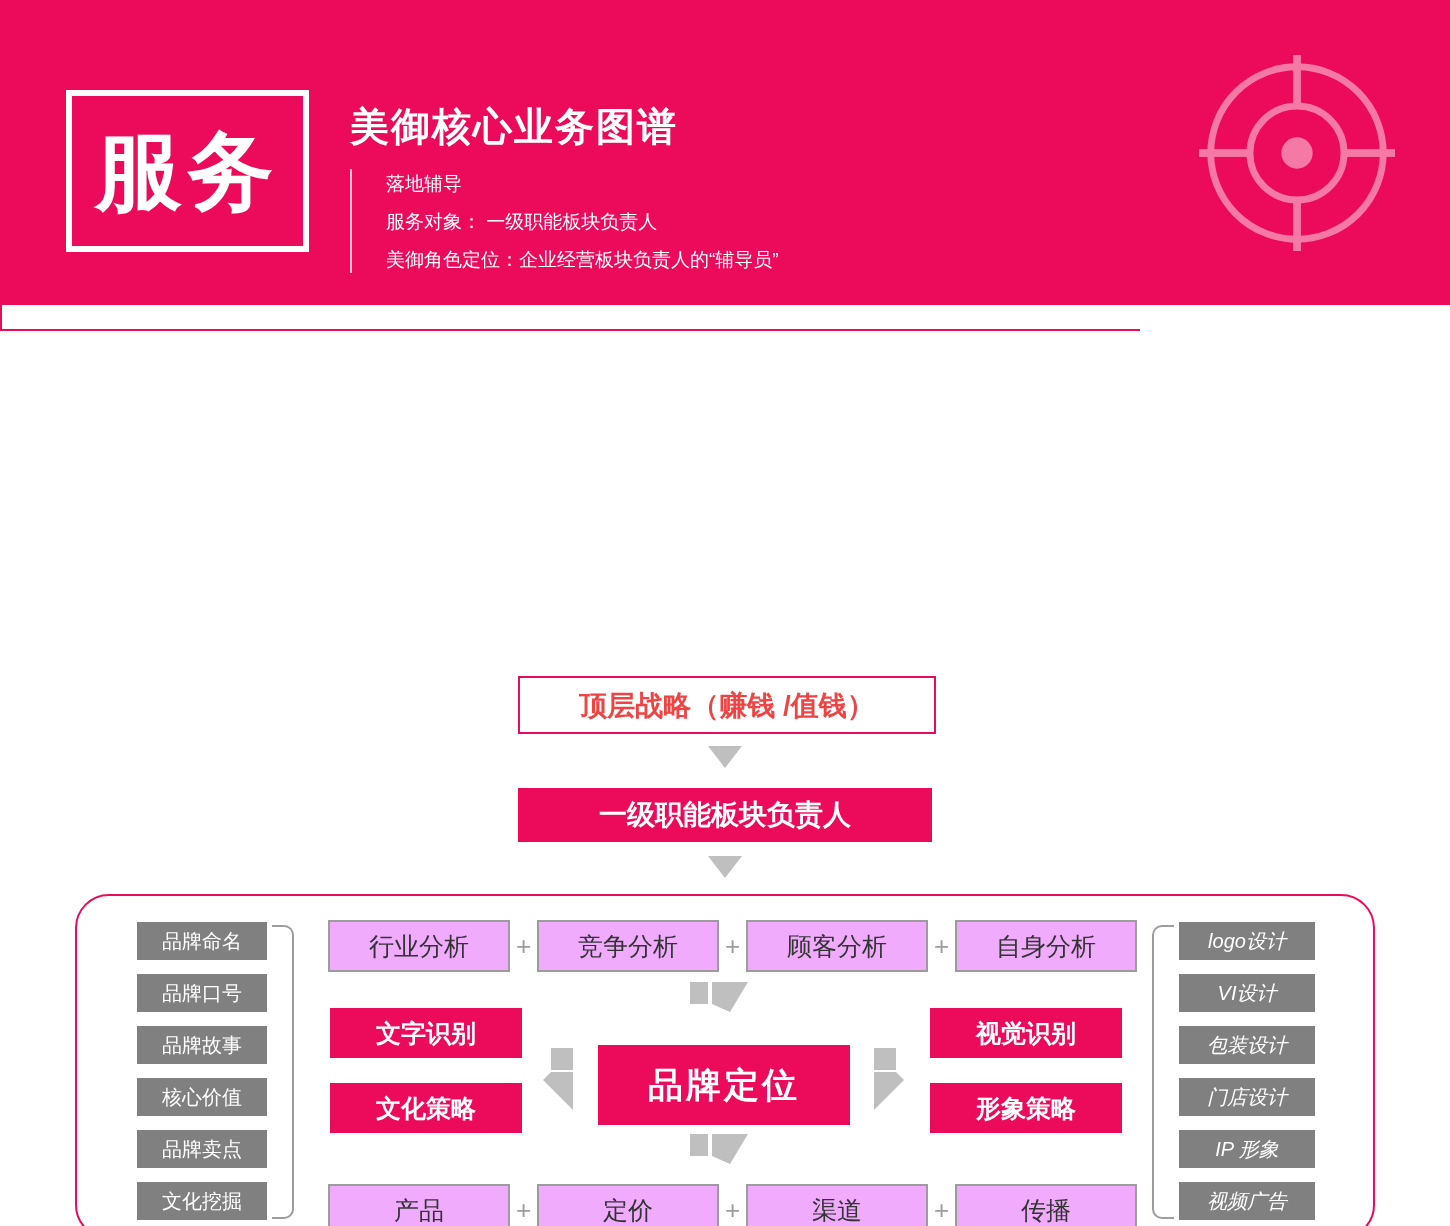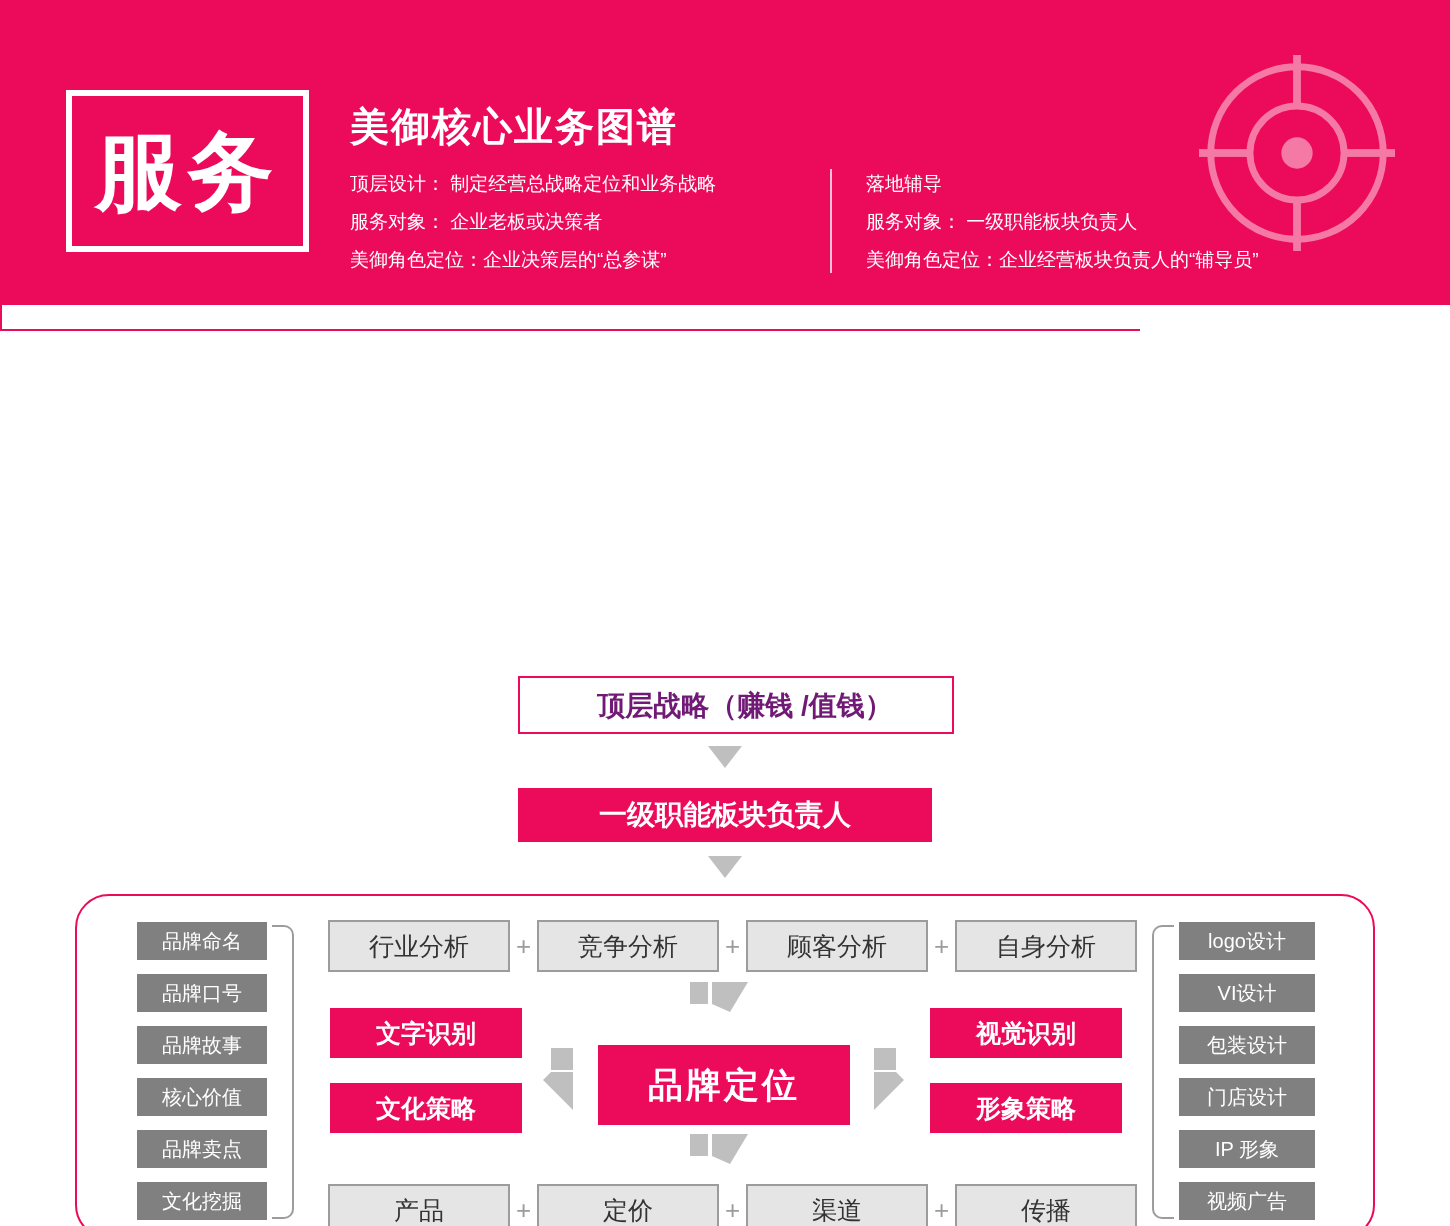--- a/index.html
+++ b/index.html
@@ -95,40 +95,39 @@
     font-weight: bold;
     display: flex;
     align-items: center;
     justify-content: center;
     text-align: center;
     line-height: 1.2;
   }
   .pink-outline {
     background: #ffffff;
     border: 2px solid #ec0a5a;
-    color: #701a75;
+    color: #ef4444;
     font-weight: bold;
     display: flex;
     align-items: center;
     justify-content: center;
     text-align: center;
     line-height: 1.25;
-    padding-left: 18px;
   }
   .gray-box {
     background: #808080;
     color: #ffffff;
     display: flex;
     align-items: center;
     justify-content: center;
     text-align: left;
     font-size: 21px;
   }
   .outline-box {
-    background: #e5e5e5;
+    background: #f0abfc;
     border: 2px solid #9c9c9c;
     color: #333333;
     display: flex;
     align-items: center;
     justify-content: center;
     text-align: center;
     font-size: 25px;
   }
 
   
@@ -180,20 +179,21 @@
   
   .right-stack {
     position: absolute;
     left: 1179px; top: 617px;
     width: 136px;
   }
   .right-stack .gray-box {
     height: 38px;
     margin-bottom: 14px;
     font-size: 20px;
+    font-style: italic;
   }
 
   
   .bracket {
     position: absolute;
     width: 22px;
     border-top: 2px solid #9c9c9c;
     border-bottom: 2px solid #9c9c9c;
     box-sizing: border-box;
   }
@@ -272,25 +272,20 @@
 </style>
 </head>
 <body>
 
 <div class="header">
   <div class="header-badge">
     <span>服务</span>
   </div>
   <div class="header-title">美御核心业务图谱</div>
   <div class="header-cols">
-    <div class="hcol hcol1">
-      <div>顶层设计： 制定经营总战略定位和业务战略</div>
-      <div>服务对象： 企业老板或决策者</div>
-      <div>美御角色定位：企业决策层的“总参谋”</div>
-    </div>
     <div class="hcol-divider"></div>
     <div class="hcol hcol2">
       <div>落地辅导</div>
       <div>服务对象： 一级职能板块负责人</div>
       <div>美御角色定位：企业经营板块负责人的“辅导员”</div>
     </div>
   </div>
   <svg class="header-target" viewBox="0 0 200 200">
     <circle cx="100" cy="100" r="88" fill="none" stroke="#ffffff" stroke-width="7"></circle>
     <circle cx="100" cy="100" r="48" fill="none" stroke="#ffffff" stroke-width="7"></circle>

